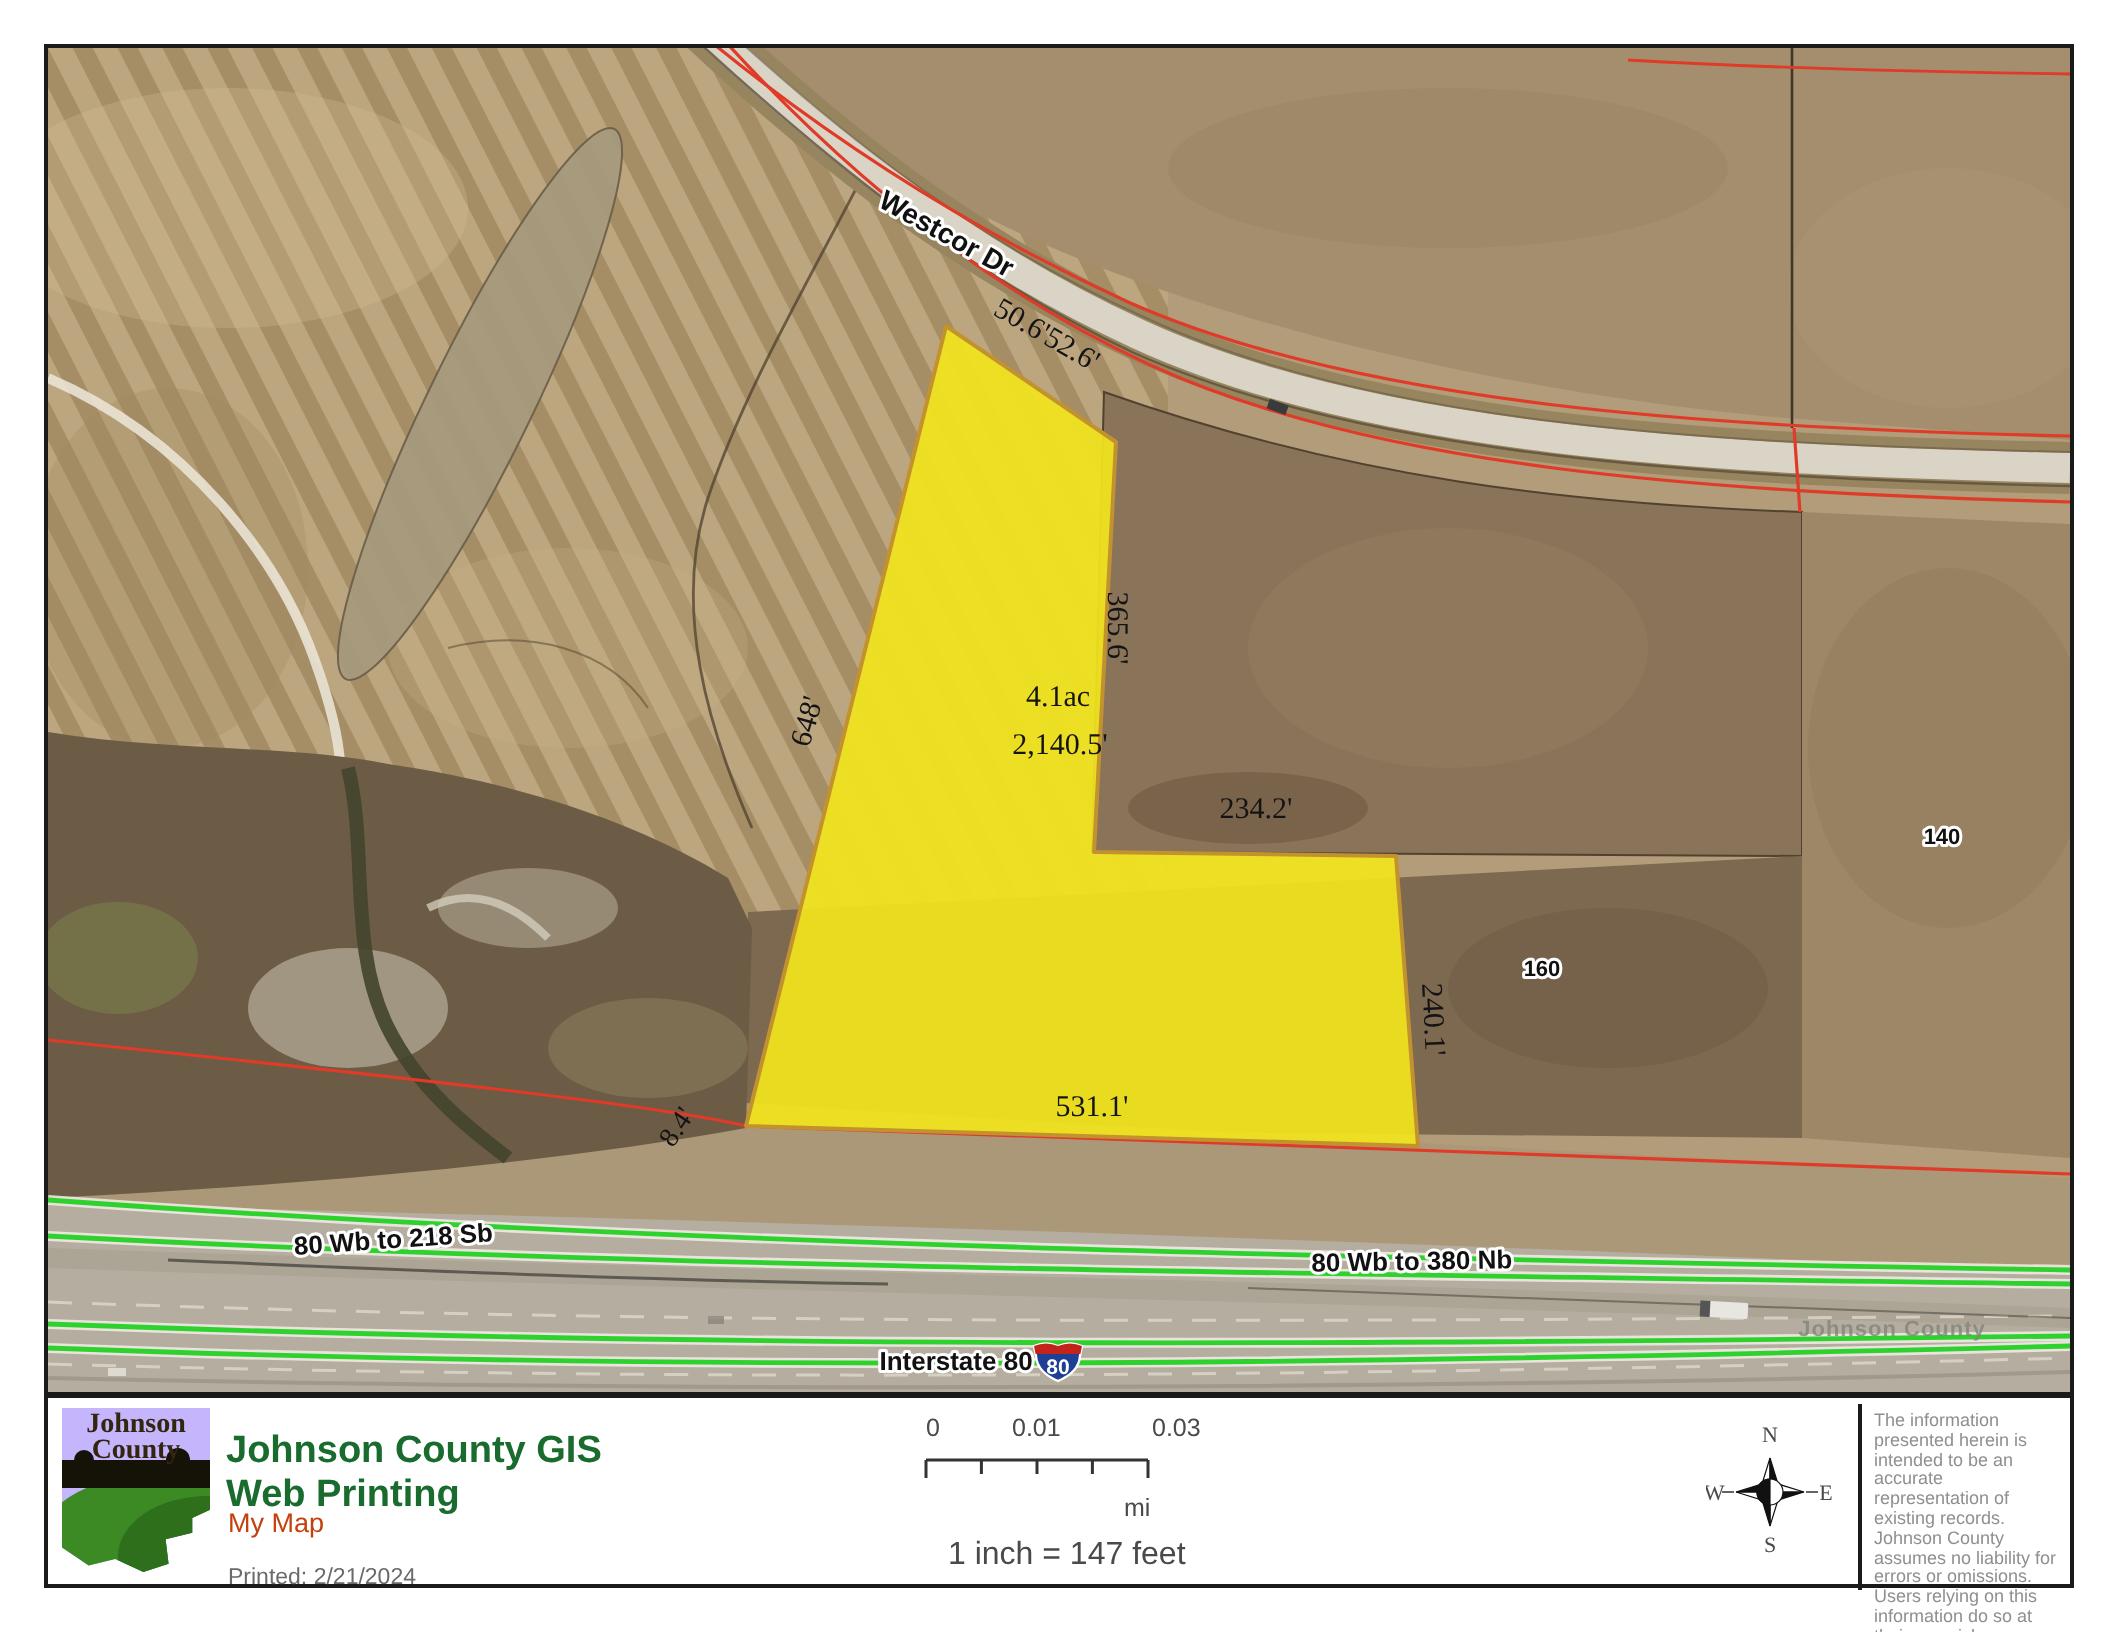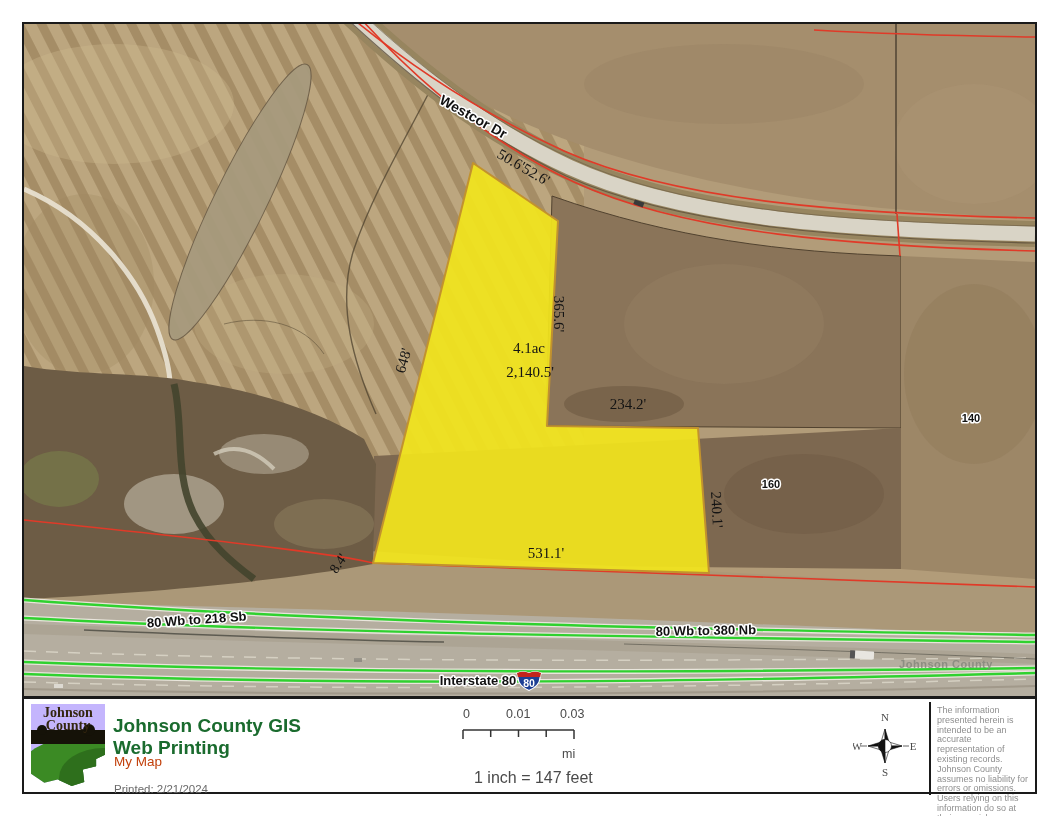--- a/index.html
+++ b/index.html
@@ -33,21 +33,21 @@
   
   .title{position:absolute;left:89px;top:16px;font-weight:bold;font-size:19px;
          line-height:22px;color:#1a6b2e;}
   .mapname{position:absolute;left:90px;top:55px;font-size:13.5px;color:#c2410c;}
   .printed{position:absolute;left:90px;top:84px;font-size:11.5px;color:#6a6a6a;}
   
   .scale{position:absolute;left:436px;top:8px;width:140px;height:80px;color:#4a4a4a;}
   .scale .nums{position:relative;height:16px;font-size:12.5px;}
   .scale .n0{position:absolute;left:3px;}
   .scale .n1{position:absolute;left:46px;}
-  .scale .n2{position:absolute;left:100px;}
+  .scale .n2{position:absolute;left:116px;}
   .scale svg{position:absolute;left:0;top:20px;}
   .scale .mi{position:absolute;left:102px;top:40px;font-size:12.5px;}
   .scale .equiv{position:absolute;left:14px;top:62px;font-size:16px;}
   
   .compass{position:absolute;left:829px;top:10px;width:64px;height:72px;}
   
   .disclaimer{position:absolute;left:905px;top:3px;width:106px;height:93px;
               border-left:2px solid #1a1a1a;box-sizing:border-box;
               padding:4px 5px 0 6px;font-size:9px;line-height:9.8px;color:#8f8f8f;}
   

